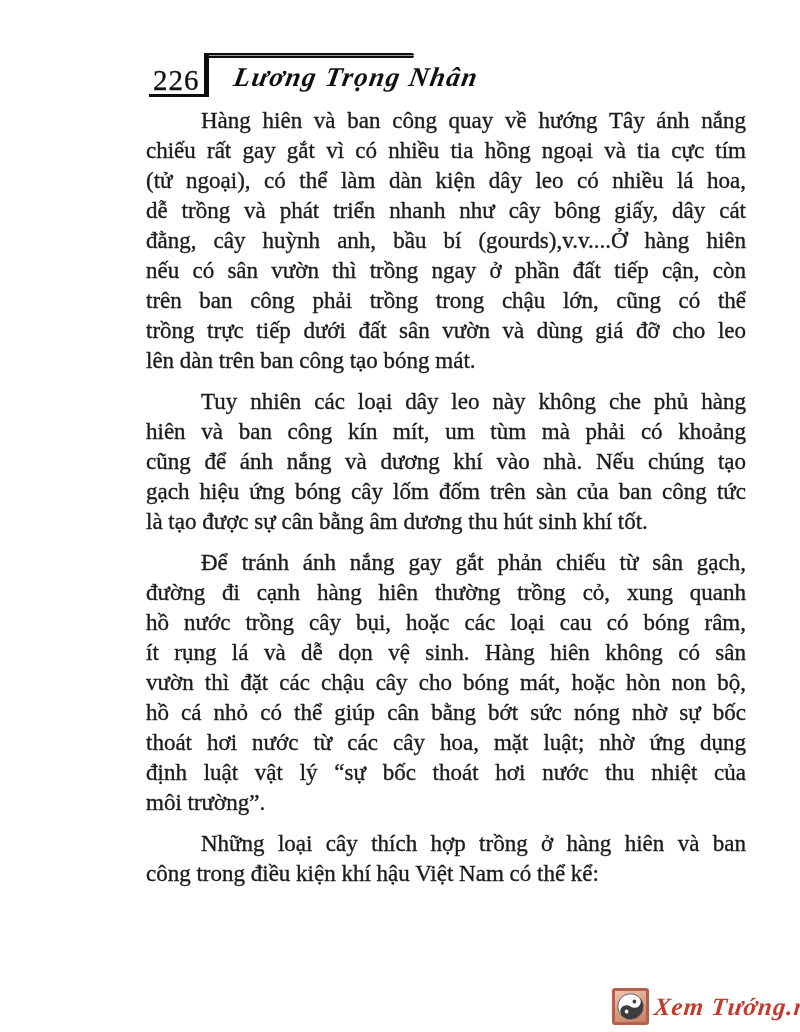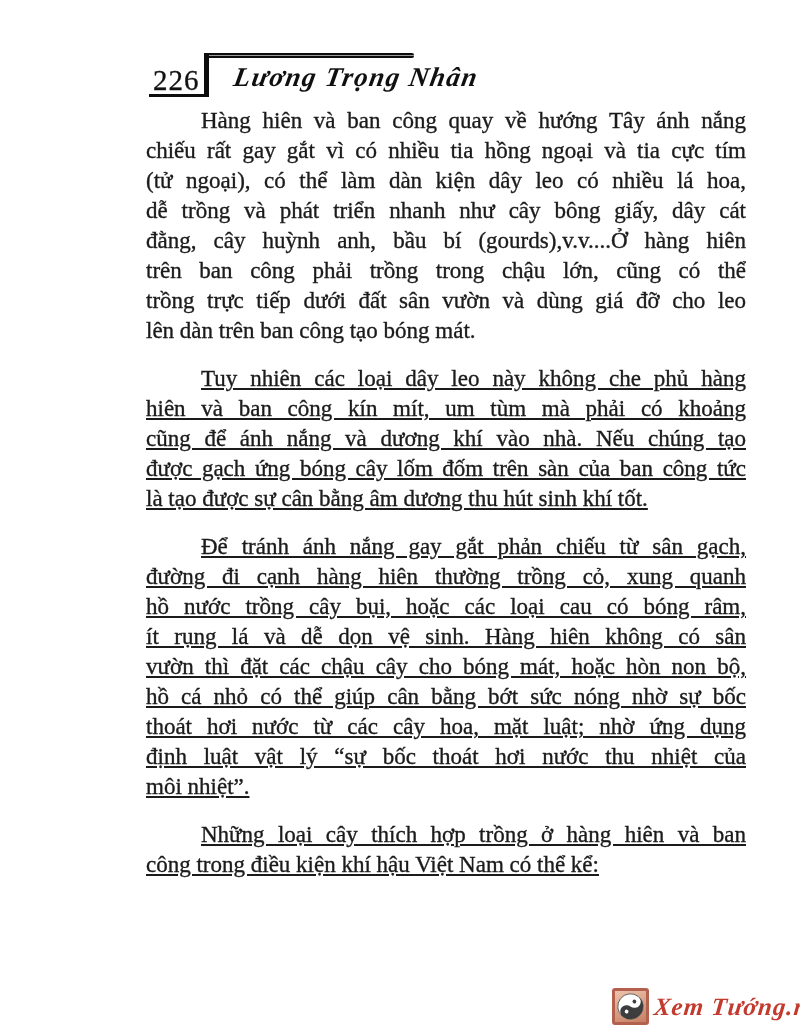--- a/index.html
+++ b/index.html
@@ -44,21 +44,21 @@
     font-size: 27px; font-style: italic; font-weight: bold;
     letter-spacing: 1.5px; color: #101010;
     transform: skewX(-10deg);
   }
 
   
   .text-block {
     position: absolute; left: 146px; top: 106px; width: 600px;
     font-size: 23px;
   }
-  .paragraph + .paragraph { margin-top: 18px; text-decoration: underline; }
+  .paragraph + .paragraph { margin-top: 11px; }
   .line {
     line-height: 30px;
     text-align: justify;
     text-align-last: justify;
     -webkit-text-stroke: 0.35px #1b1b1b;
   }
   .line.first { text-indent: 55px; }
   .line.last { text-align-last: left; }
 
   
@@ -93,41 +93,42 @@
     <span class="author">Lương Trọng Nhân</span>
   </header>
 
   <main class="text-block" id="text-block">
       <div class="paragraph">
         <div class="line first">Hàng hiên và ban công quay về hướng Tây ánh nắng</div>
         <div class="line">chiếu rất gay gắt vì có nhiều tia hồng ngoại và tia cực tím</div>
         <div class="line">(tử ngoại), có thể làm dàn kiện dây leo có nhiều lá hoa,</div>
         <div class="line">dễ trồng và phát triển nhanh như cây bông giấy, dây cát</div>
         <div class="line">đằng, cây huỳnh anh, bầu bí (gourds),v.v....Ở hàng hiên</div>
+        <div class="line">nếu có sân vườn thì trồng ngay ở phần đất tiếp cận, còn</div>
         <div class="line">trên ban công phải trồng trong chậu lớn, cũng có thể</div>
         <div class="line">trồng trực tiếp dưới đất sân vườn và dùng giá đỡ cho leo</div>
         <div class="line last">lên dàn trên ban công tạo bóng mát.</div>
       </div>
       <div class="paragraph">
         <div class="line first">Tuy nhiên các loại dây leo này không che phủ hàng</div>
         <div class="line">hiên và ban công kín mít, um tùm mà phải có khoảng</div>
         <div class="line">cũng để ánh nắng và dương khí vào nhà. Nếu chúng tạo</div>
-        <div class="line">được gạch ứng bóng cây lốm đốm trên sàn của ban công tức</div>
+        <div class="line">gạch hiệu ứng bóng cây lốm đốm trên sàn của ban công tức</div>
         <div class="line last">là tạo được sự cân bằng âm dương thu hút sinh khí tốt.</div>
       </div>
       <div class="paragraph">
         <div class="line first">Để tránh ánh nắng gay gắt phản chiếu từ sân gạch,</div>
         <div class="line">đường đi cạnh hàng hiên thường trồng cỏ, xung quanh</div>
         <div class="line">hồ nước trồng cây bụi, hoặc các loại cau có bóng râm,</div>
         <div class="line">ít rụng lá và dễ dọn vệ sinh. Hàng hiên không có sân</div>
         <div class="line">vườn thì đặt các chậu cây cho bóng mát, hoặc hòn non bộ,</div>
         <div class="line">hồ cá nhỏ có thể giúp cân bằng bớt sức nóng nhờ sự bốc</div>
         <div class="line">thoát hơi nước từ các cây hoa, mặt luật; nhờ ứng dụng</div>
         <div class="line">định luật vật lý “sự bốc thoát hơi nước thu nhiệt của</div>
-        <div class="line last">môi nhiệt”.</div>
+        <div class="line last">môi trường”.</div>
       </div>
       <div class="paragraph">
         <div class="line first">Những loại cây thích hợp trồng ở hàng hiên và ban</div>
         <div class="line last">công trong điều kiện khí hậu Việt Nam có thể kể:</div>
       </div>
     </main>
 
   <div class="watermark">
     <span class="wm-icon">
       <svg width="27" height="27" viewBox="0 0 100 100" aria-hidden="true">

